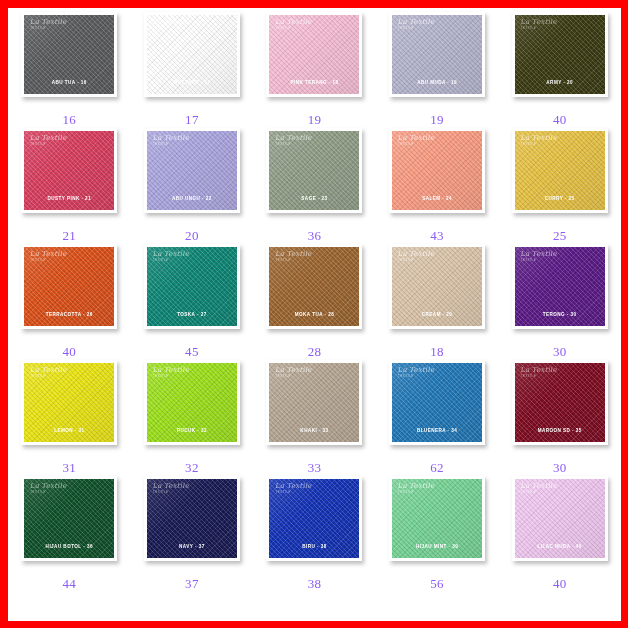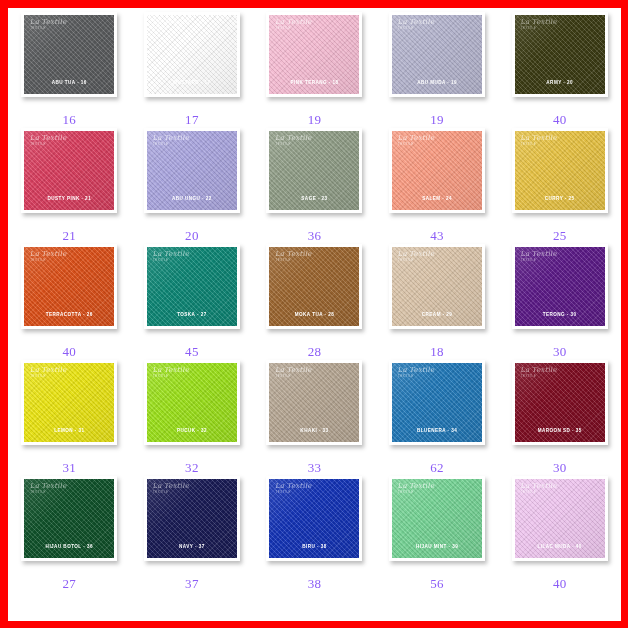--- a/index.html
+++ b/index.html
@@ -384,21 +384,21 @@
         <div class="cell">
           <div class="swatch-wrap">
             <div class="swatch" style="background: rgb(16, 81, 42);">
               <div class="logo" style="color: rgba(255, 255, 255, 0.55);">
                 <span class="logo-mark">La Textile</span>
                 <span class="logo-sub">TEXTILE</span>
               </div>
               <div class="name-label" style="color: rgb(255, 255, 255);">HIJAU BOTOL - 36</div>
             </div>
           </div>
-          <div class="caption">27</div>
+          <div class="caption">44</div>
         </div>
         <div class="cell">
           <div class="swatch-wrap">
             <div class="swatch" style="background: rgb(25, 27, 84);">
               <div class="logo" style="color: rgba(255, 255, 255, 0.55);">
                 <span class="logo-mark">La Textile</span>
                 <span class="logo-sub">TEXTILE</span>
               </div>
               <div class="name-label" style="color: rgb(255, 255, 255);">NAVY - 37</div>
             </div>

